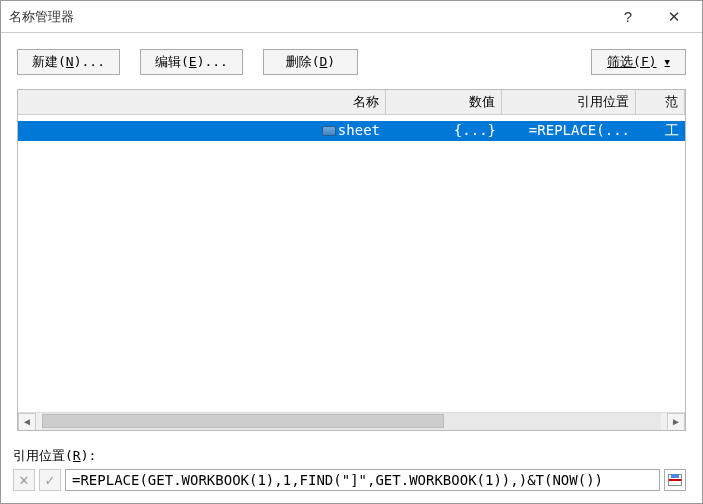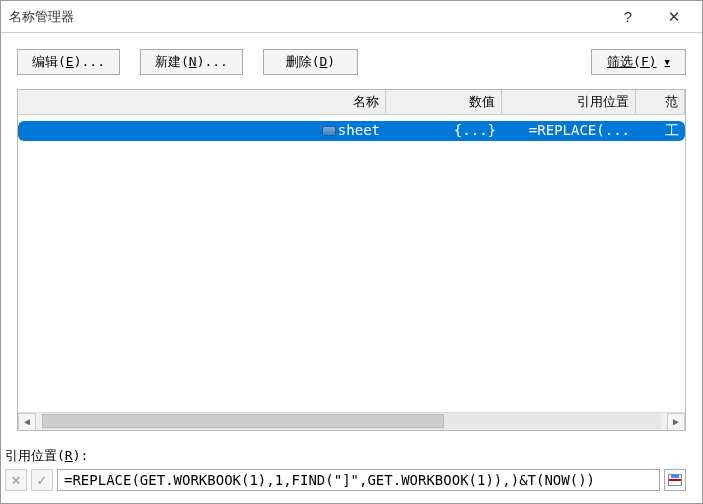--- a/index.html
+++ b/index.html
@@ -11,33 +11,33 @@
 .titlebar-close { width: 40px; text-align: center; cursor: default; font-size: 15px; color: #333; font-family: Arial; }
 .toolbar { padding: 10px 16px 8px 16px; display: flex; gap: 20px; }
 .btn { background: #f5f5f5; border: 1px solid #aaa; padding: 3px 14px; font-size: 13px; font-family: SimSun, monospace; cursor: default; min-width: 95px; text-align: center; }
 .toolbar-spacer { flex: 1; }
 .filter-btn { display: flex; align-items: center; gap: 4px; justify-content: center; text-decoration: underline; }
 .dropdown-arrow { font-size: 9px; margin-left: 4px; }
 .list-area { flex: 1; margin: 0 16px 4px 16px; border: 1px solid #bbb; display: flex; flex-direction: column; background: #fff; overflow: hidden; text-align: right; }
 .list-header { display: flex; background: #f0f0f0; border-bottom: 1px solid #ccc; font-size: 13px; }
 .list-header-cell { padding: 3px 6px; border-right: 1px solid #ccc; overflow: hidden; white-space: nowrap; font-family: SimSun, monospace; }
 .list-body { flex: 1; overflow: hidden; }
-.list-row { display: flex; font-family: SimSun, monospace; font-size: 14px; border-radius: 6px; }
+.list-row { display: flex; font-family: SimSun, monospace; font-size: 14px; }
 .list-row.selected { background: #0078d7; color: #fff; }
 .list-cell { padding: 1px 6px; overflow: hidden; white-space: nowrap; }
 .row-icon { display: inline-block; width: 14px; height: 10px; background: linear-gradient(#6fa8dc, #3d85c6); border: 1px solid #2a5a8a; border-radius: 2px; margin-right: 2px; vertical-align: middle; }
 .col-name { width: 368px; }
 .col-value { width: 110px; }
 .col-ref { width: 128px; }
 .col-scope { flex: 1; }
 .scrollbar-h { height: 18px; background: #f0f0f0; border-top: 1px solid #ddd; display: flex; align-items: center; }
 .scroll-arrow { width: 18px; height: 18px; display: flex; align-items: center; justify-content: center; font-size: 10px; color: #666; background: #f5f5f5; border: 1px solid #ccc; }
 .scroll-track { flex: 1; height: 18px; background: #e8e8e8; position: relative; }
 .scroll-thumb { position: absolute; left: 0; top: 1px; width: 65%; height: 14px; background: #cdcdcd; border: 1px solid #bbb; }
-.ref-section { padding: 6px 16px 12px 4px; }
+.ref-section { padding: 6px 16px 12px 12px; }
 .ref-label { font-size: 13px; font-family: SimSun, monospace; margin-bottom: 4px; display: block; }
 .ref-row { display: flex; gap: 4px; align-items: center; }
 .ref-icon-btn { width: 22px; height: 22px; border: 1px solid #ccc; background: #f5f5f5; display: flex; align-items: center; justify-content: center; font-size: 13px; color: #999; }
 .ref-input { flex: 1; border: 1px solid #aaa; padding: 2px 6px; font-family: SimSun, monospace; font-size: 14px; height: 22px; }
 .ref-picker { width: 22px; height: 22px; border: 1px solid #aaa; background: #fff; display: flex; align-items: center; justify-content: center; }
 .picker-icon { width: 14px; height: 12px; background: linear-gradient(to bottom, #fff 0%, #fff 40%, #c00 40%, #c00 60%, #fff 60%); border: 1px solid #888; position: relative; }
 .picker-icon::after { content: ""; position: absolute; top: -1px; left: 2px; width: 8px; height: 4px; background: #4a86e8; }
 .u { text-decoration: underline; }
 </style>
 </head>
@@ -45,22 +45,22 @@
 
 <div class="dialog">
 
   <div class="titlebar">
     <span class="titlebar-title">名称管理器</span>
     <span class="titlebar-help">?</span>
     <span class="titlebar-close">✕</span>
   </div>
 
   <div class="toolbar">
+    <button class="btn"><span>新建(<span class="u">N</span>)...</span></button>
     <button class="btn"><span>编辑(<span class="u">E</span>)...</span></button>
-    <button class="btn"><span>新建(<span class="u">N</span>)...</span></button>
     <button class="btn"><span>删除(<span class="u">D</span>)</span></button>
     <div class="toolbar-spacer"></div>
     <button class="btn filter-btn">
         <span>筛选(<span class="u">F</span>)</span>
         <span class="dropdown-arrow">▼</span>
       </button>
   </div>
 
   <div class="list-area">
     <div class="list-header">

